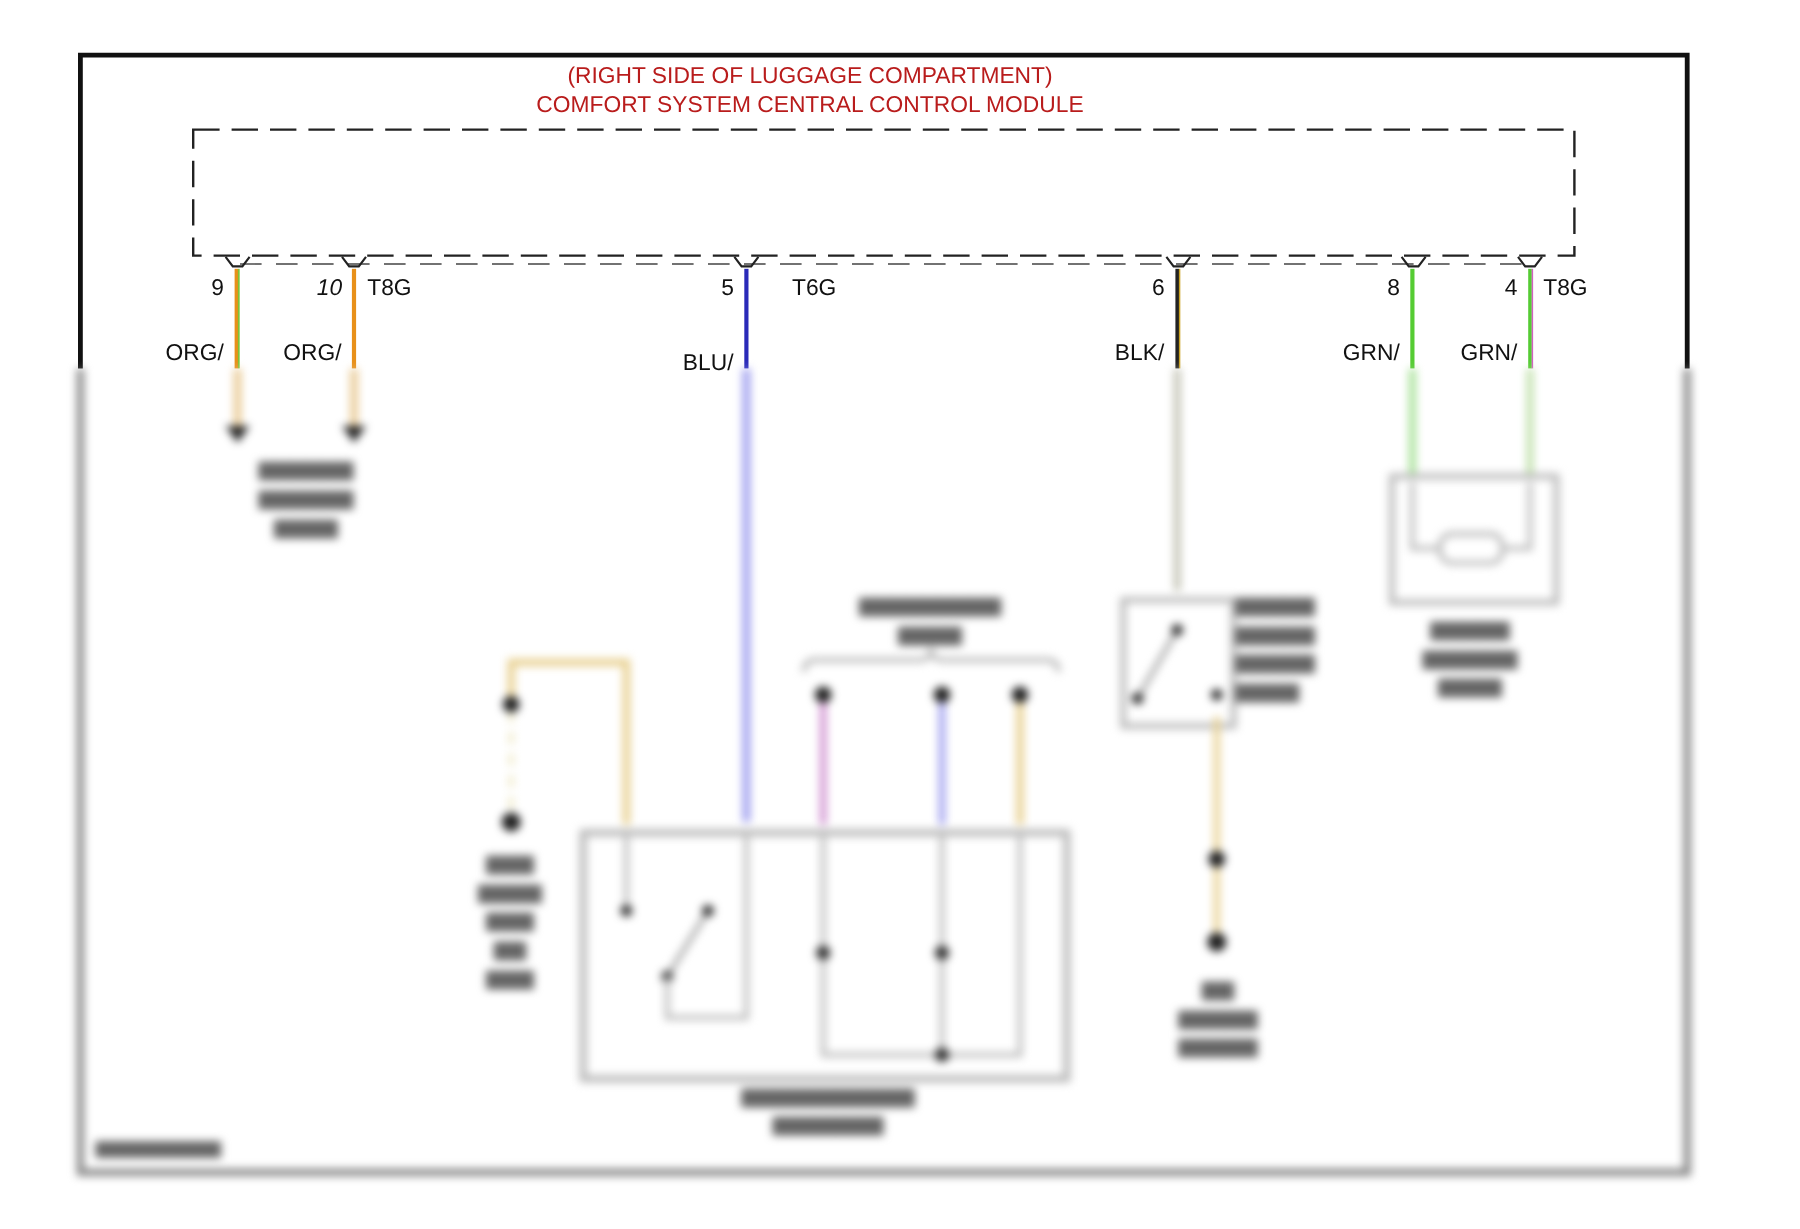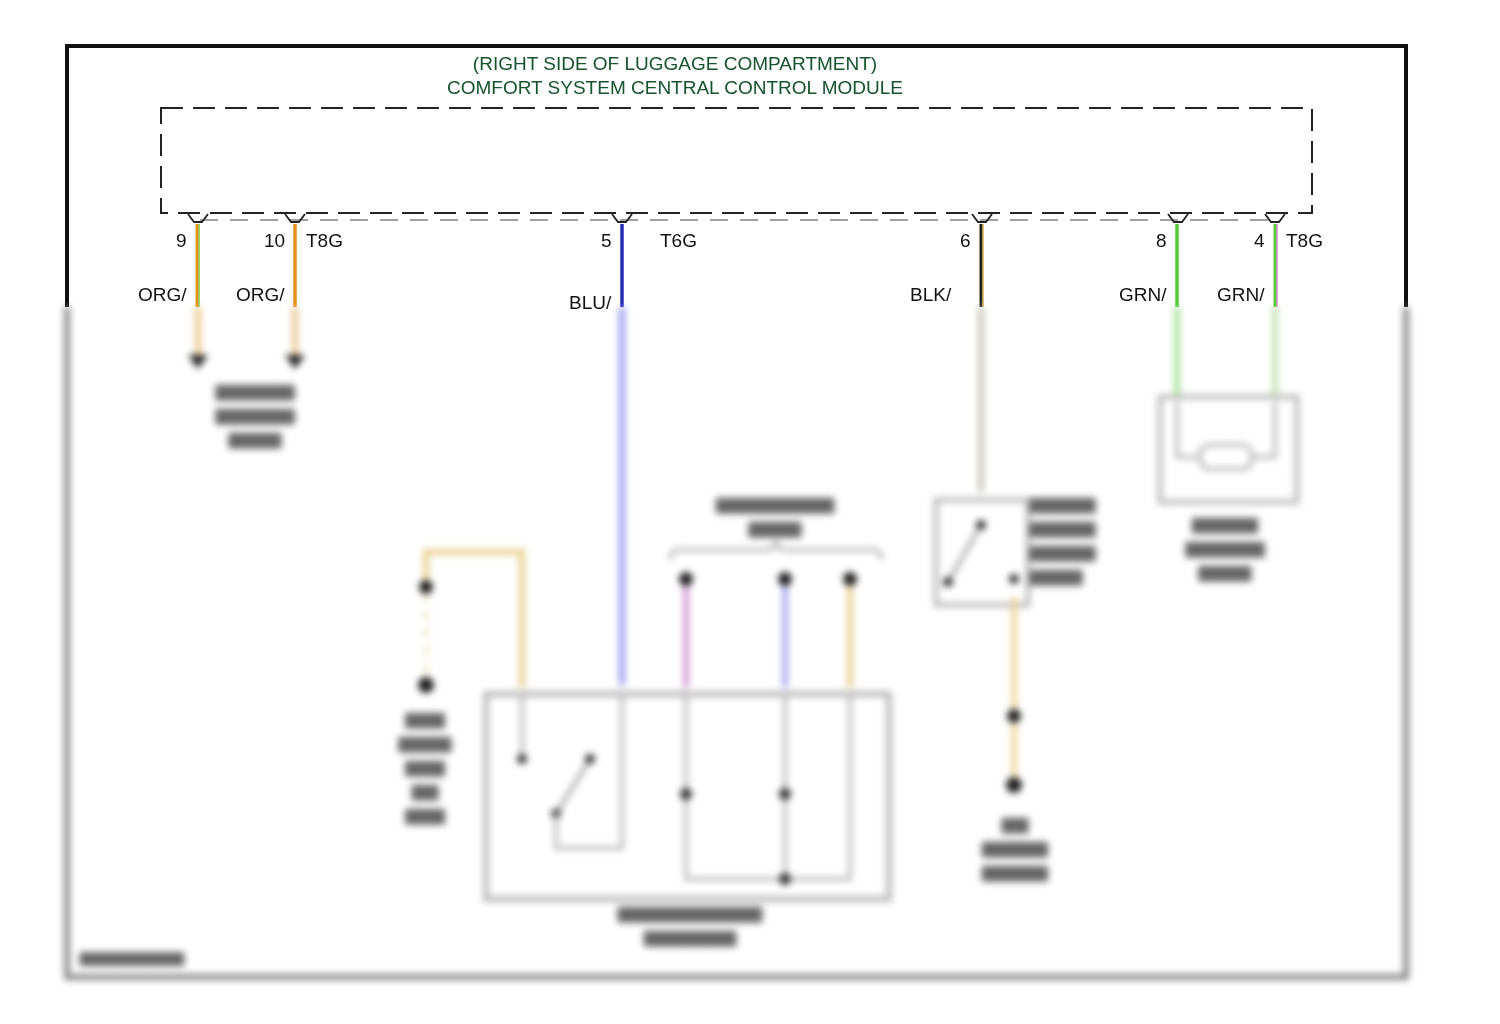--- a/index.html
+++ b/index.html
@@ -1,20 +1,20 @@
 <!DOCTYPE html>
 <html><head>
 <meta charset="utf-8">
 <style>
   html, body { margin: 0; padding: 0; background: #ffffff; }
   body { width: 1500px; height: 1024px; position: relative; overflow: hidden;
          font-family: "Liberation Sans", sans-serif; }
   .stage { position: absolute; left: 0; top: 0; width: 1500px; height: 1024px; }
   .lbl { position: absolute; font-size: 19px; color: #111; white-space: nowrap; line-height: 1; }
-  .title { position: absolute; font-size: 19px; color: #14532d; white-space: nowrap; text-align: center; line-height: 24px; }
+  .title { position: absolute; font-size: 19px; color: #b91c1c; white-space: nowrap; text-align: center; line-height: 24px; }
   .blurzone { position: absolute; left: 0; top: 307px; width: 1500px; height: 717px; filter: blur(3.5px); }
   .blur-txt { position: absolute; font-size: 17px; color: #666; font-weight: bold; text-align: center; white-space: nowrap; line-height: 24px; }
 </style>
 </head>
 <body>
 
 <div class="stage">
 
   <svg width="1500" height="1024" style="position:absolute;left:0;top:0">
 
@@ -41,33 +41,33 @@
     <line x1="983" y1="224" x2="983" y2="307" stroke="#c8a020" stroke-width="1.2"></line>
     <line x1="1177" y1="224" x2="1177" y2="307" stroke="#55cc33" stroke-width="3.5"></line>
     <line x1="1275" y1="224" x2="1275" y2="307" stroke="#55cc33" stroke-width="3"></line>
     <line x1="1277" y1="224" x2="1277" y2="307" stroke="#d060c0" stroke-width="1.2"></line>
   </svg>
 
   <div class="title" style="left:430px;top:52px;width:490px;">(RIGHT SIDE OF LUGGAGE COMPARTMENT)</div>
   <div class="title" style="left:410px;top:76px;width:530px;text-align:center;">COMFORT SYSTEM CENTRAL CONTROL MODULE</div>
 
   <div class="lbl" style="left:176px;top:231px;">9</div>
-  <div class="lbl" style="left:264px;top:231px;">10</div>
+  <div class="lbl" style="left:264px;top:231px;font-style:italic;">10</div>
   <div class="lbl" style="left:306px;top:231px;">T8G</div>
   <div class="lbl" style="left:601px;top:231px;">5</div>
   <div class="lbl" style="left:660px;top:231px;">T6G</div>
   <div class="lbl" style="left:960px;top:231px;">6</div>
   <div class="lbl" style="left:1156px;top:231px;">8</div>
   <div class="lbl" style="left:1254px;top:231px;">4</div>
   <div class="lbl" style="left:1286px;top:231px;">T8G</div>
 
   <div class="lbl" style="left:138px;top:285px;">ORG/</div>
   <div class="lbl" style="left:236px;top:285px;">ORG/</div>
   <div class="lbl" style="left:569px;top:293px;">BLU/</div>
-  <div class="lbl" style="left:910px;top:285px;">BLK/</div>
+  <div class="lbl" style="left:929px;top:285px;">BLK/</div>
   <div class="lbl" style="left:1119px;top:285px;">GRN/</div>
   <div class="lbl" style="left:1217px;top:285px;">GRN/</div>
 
   <div class="blurzone">
     <svg width="1500" height="717" style="position:absolute;left:0;top:0">
 
       <polyline points="67,0 67,670 1406,670 1406,0" fill="none" stroke="#888" stroke-width="6"></polyline>
 
       <line x1="198" y1="0" x2="198" y2="50" stroke="#e8c890" stroke-width="6"></line>
       <line x1="295" y1="0" x2="295" y2="50" stroke="#e8c890" stroke-width="6"></line>

